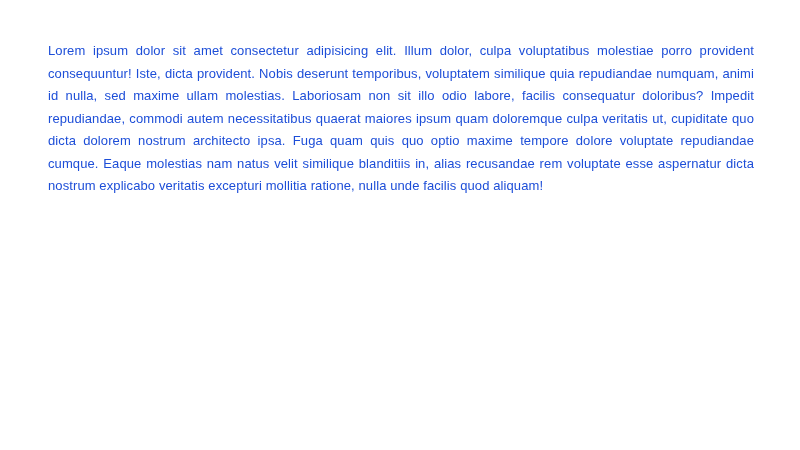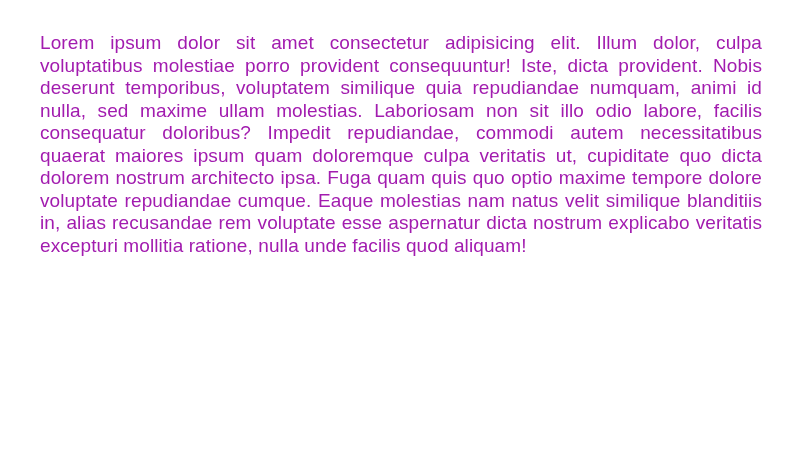--- a/index.html
+++ b/index.html
@@ -14,25 +14,25 @@
     width: 800px;
     height: 450px;
     background: #ffffff;
     box-sizing: border-box;
   }
   .content {
     box-sizing: border-box;
     padding: 32px 38px 0 40px;
   }
   .lorem-paragraph {
-    margin: 0;
+    margin: 8px;
     font-family: "Liberation Sans", "DejaVu Sans", sans-serif;
-    font-size: 19px;
+    font-size: 13px;
     line-height: 22.5px;
-    color: #a21caf;
+    color: #1d4ed8;
     text-align: justify;
     text-justify: inter-word;
     letter-spacing: 0.1px;
   }
 </style>
 </head>
 <body>
 
 <div class="page">
   <div class="content">

